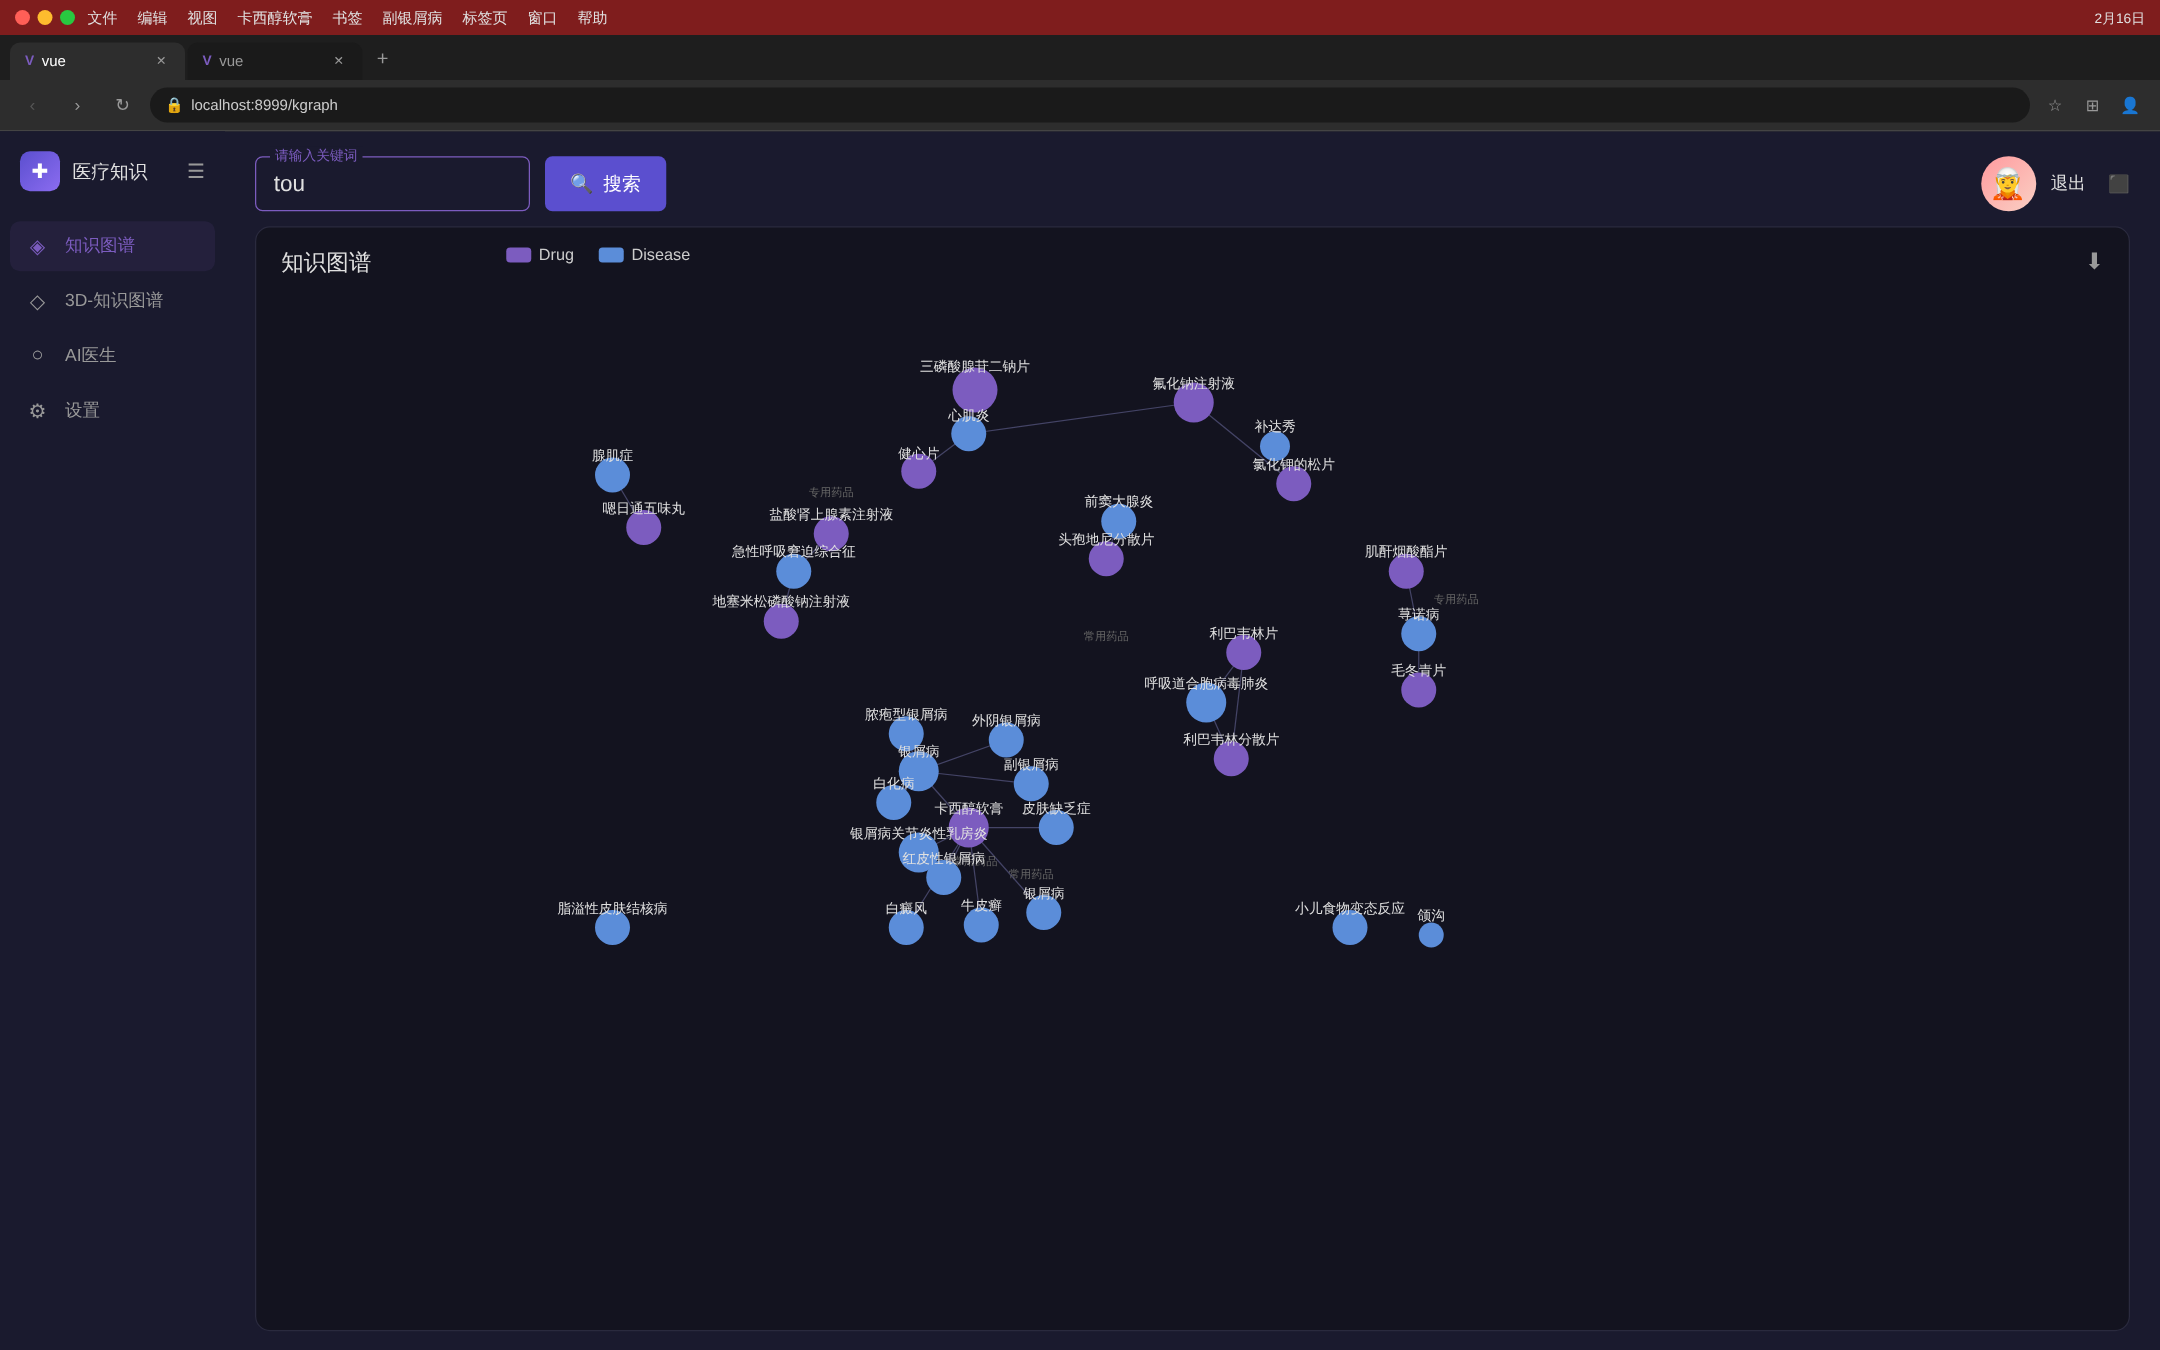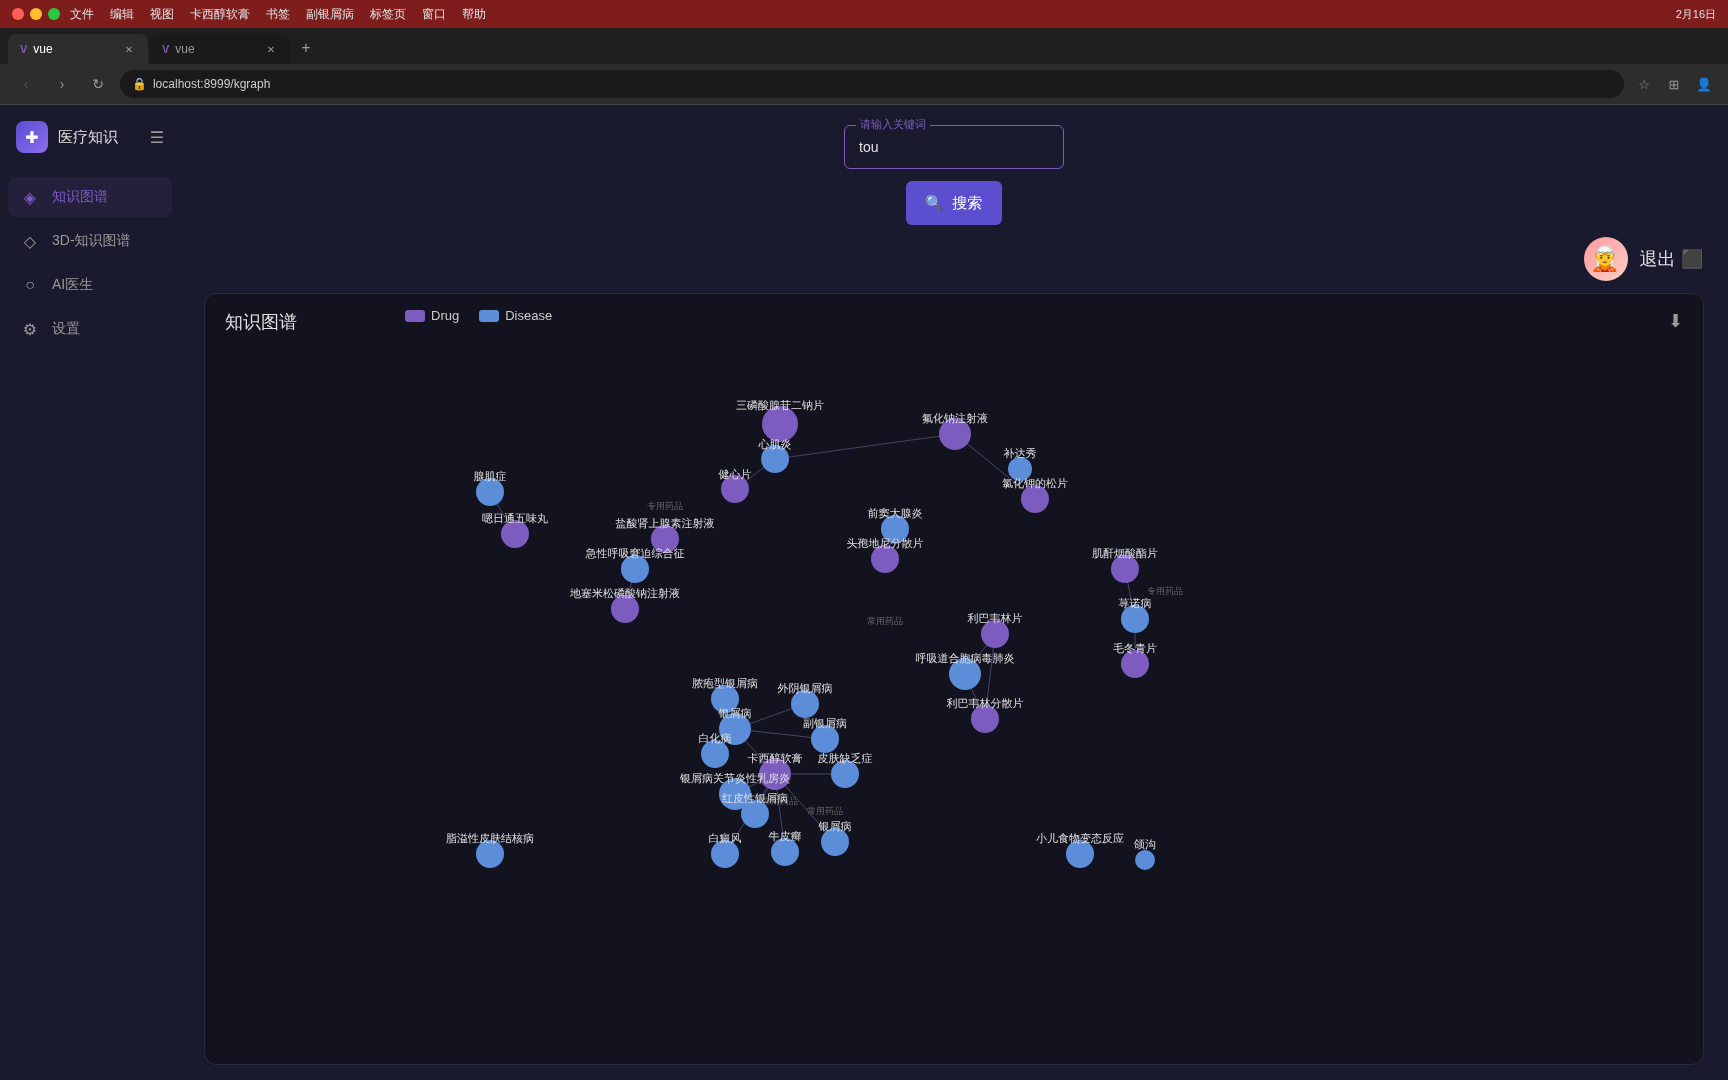--- a/index.html
+++ b/index.html
@@ -249,21 +249,20 @@
       position: relative;
     }
 
     
     .header-area {
       padding: 20px 24px 12px;
       display: flex;
       align-items: center;
       gap: 12px;
       position: relative;
-      flex-direction: column;
     }
     .search-wrapper {
       position: relative;
     }
     .search-label {
       position: absolute;
       top: -8px;
       left: 12px;
       font-size: 11px;
       color: #7c5cbf;
@@ -271,21 +270,21 @@
       padding: 0 4px;
       z-index: 1;
     }
     .search-input {
       width: 220px;
       height: 44px;
       background: transparent;
       border: 1.5px solid #7c5cbf;
       border-radius: 6px;
       padding: 0 14px;
-      font-size: 14px;
+      font-size: 18px;
       color: #e0e0e0;
       outline: none;
     }
     .search-btn {
       height: 44px;
       padding: 0 20px;
       background: #5b4fcf;
       border: none;
       border-radius: 6px;
       color: white;
@@ -309,25 +308,25 @@
       border-radius: 50%;
       overflow: hidden;
       background: linear-gradient(135deg, #ff9a9e, #fad0c4);
       display: flex;
       align-items: center;
       justify-content: center;
       font-size: 24px;
     }
     .logout-btn {
       color: #e0e0e0;
-      font-size: 18px;
-      cursor: pointer;
-      display: flex;
-      align-items: center;
-      gap: 6px;
+      font-size: 14px;
+      cursor: pointer;
+      display: flex;
+      align-items: center;
+      gap: 18px;
     }
 
     
     .kg-panel {
       margin: 0 24px 16px;
       flex: 1;
       background: #13131f;
       border-radius: 12px;
       border: 1px solid #2a2a3e;
       position: relative;

